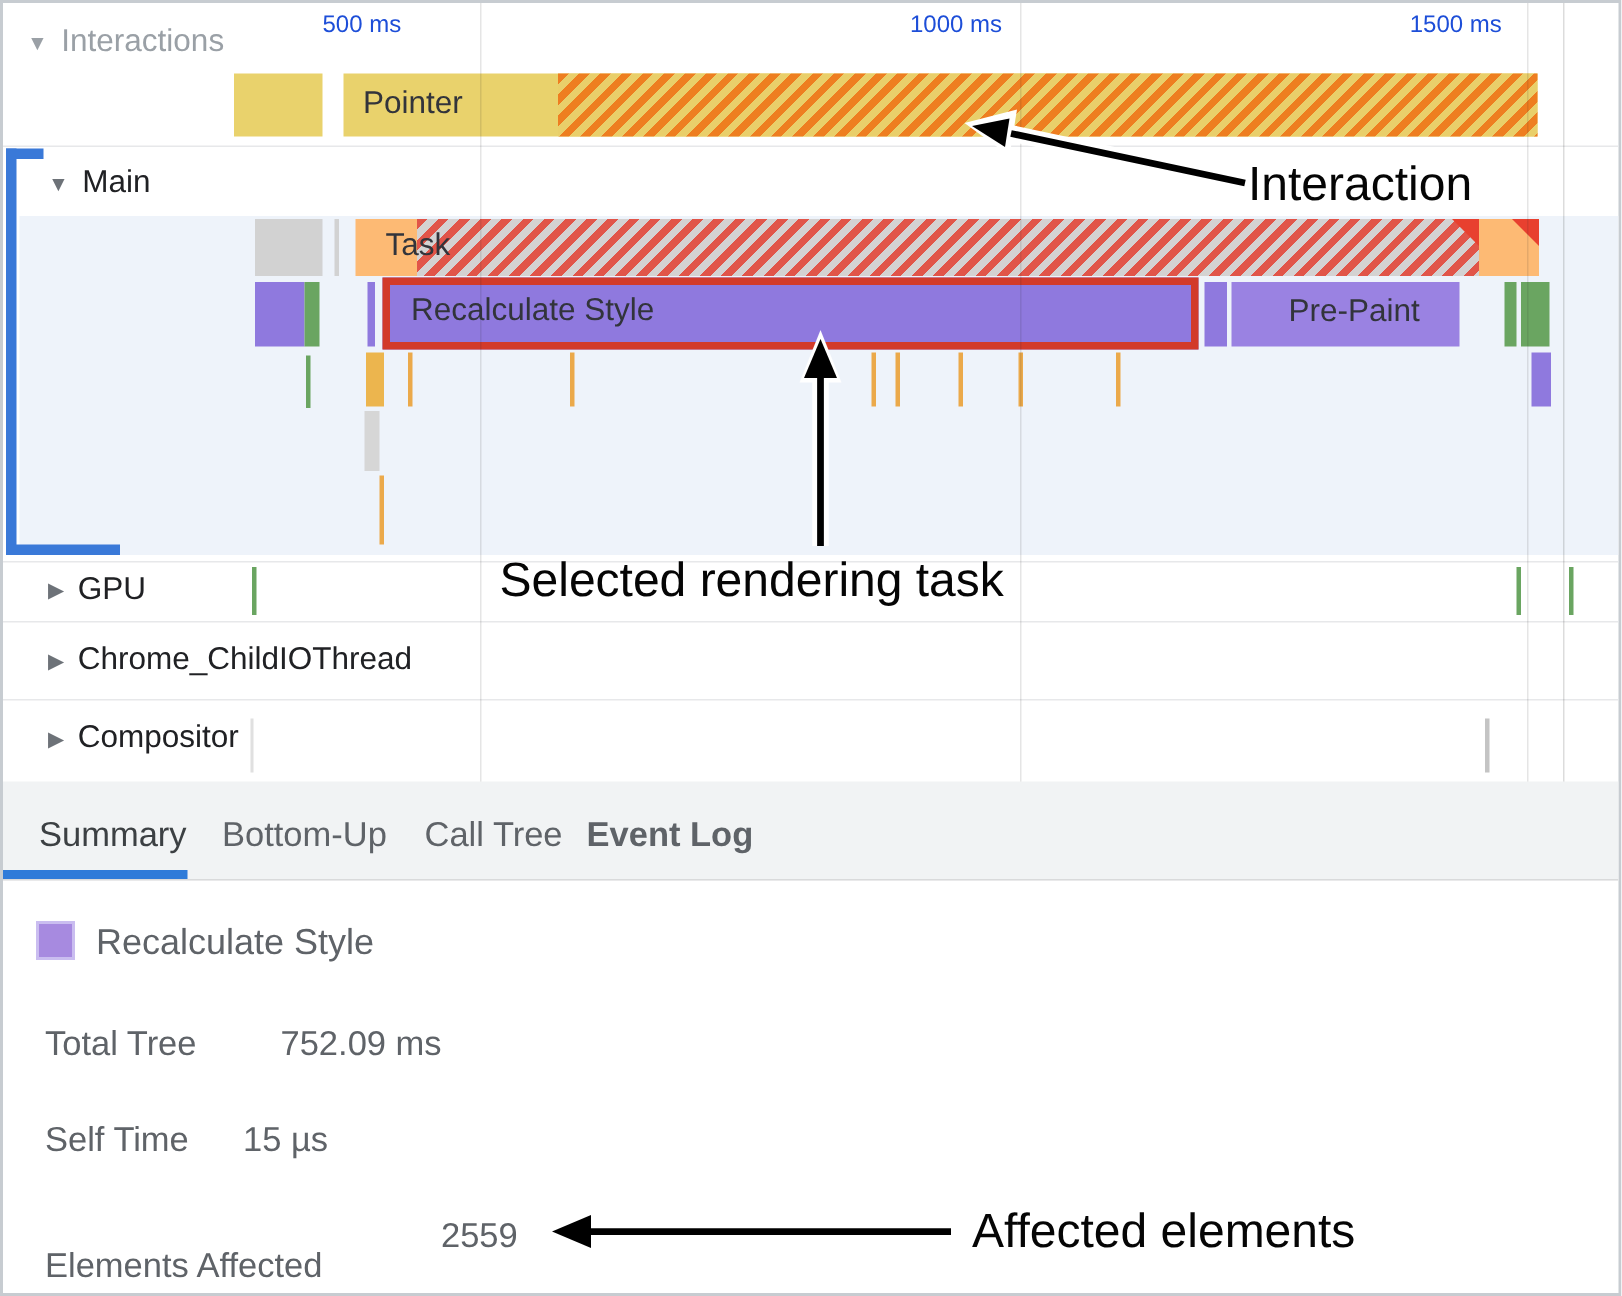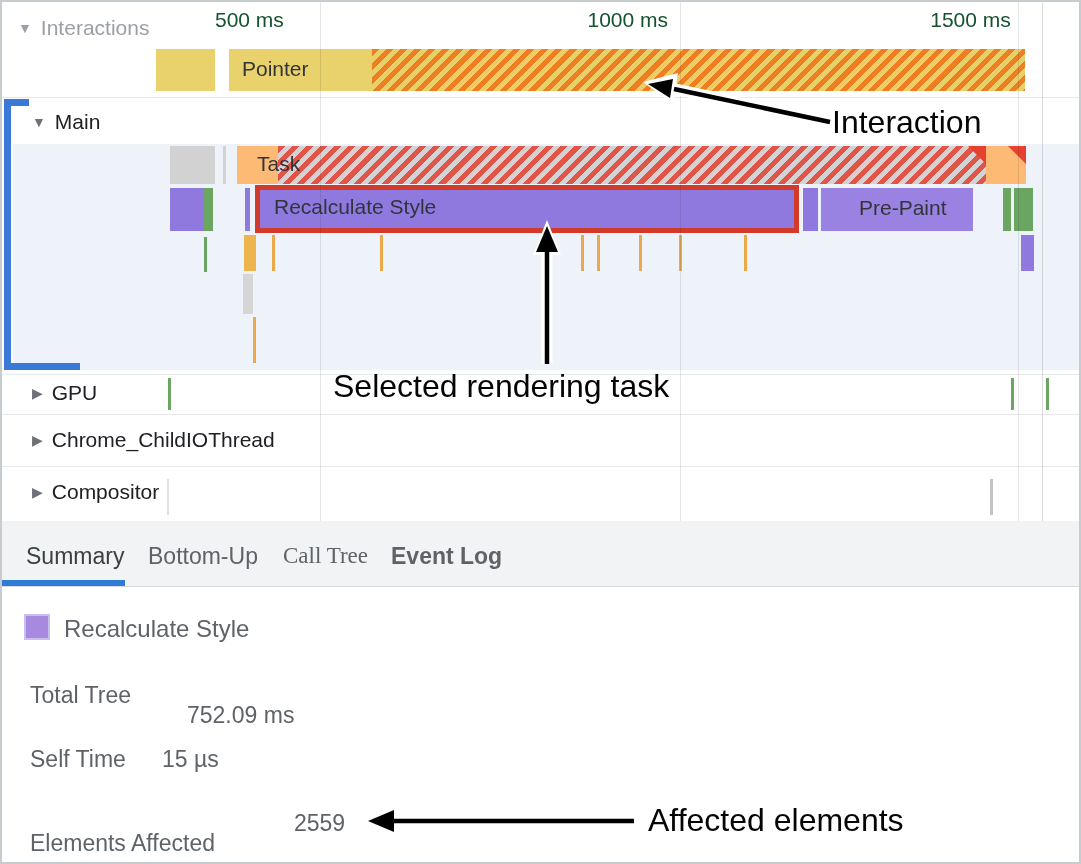--- a/index.html
+++ b/index.html
@@ -5,21 +5,21 @@
   html,body{margin:0;padding:0;background:#ffffff;}
   *{box-sizing:border-box;}
   .app{
     position:relative;width:1081px;height:864px;
     border:2px solid #c7ccd1;background:#fff;overflow:hidden;
     font-family:"Liberation Sans", sans-serif;
     -webkit-font-smoothing:antialiased;
   }
   .abs{position:absolute;}
   
-  .ruler-label{position:absolute;top:6px;font-size:21px;color:#14532d;white-space:nowrap;}
+  .ruler-label{position:absolute;top:6px;font-size:16px;color:#1d4ed8;white-space:nowrap;}
   
   .track-label{position:absolute;display:flex;align-items:center;gap:9px;font-size:21px;color:#202124;white-space:nowrap;cursor:default;}
   .tri{font-size:14px;color:#6d7278;line-height:1;}
   .track-label.dim, .track-label.dim .tri{color:#9aa0a6;}
   
   .bar{position:absolute;z-index:4;}
   .bar .lbl{font-size:21px;color:#32343b;white-space:nowrap;overflow:hidden;}
   .hatch-orange{background:repeating-linear-gradient(135deg,#ee7e20 0 5px,#e9cf6a 5px 10px);}
   .hatch-red{background:repeating-linear-gradient(135deg,#e15549 0 5px,#d4d2d2 5px 10px);}
   .corner-tri{position:absolute;top:0;width:18px;height:18px;background:#e8402f;clip-path:polygon(0 0,100% 0,100% 100%);}
@@ -131,30 +131,30 @@
   <div class="track-label" style="left:30px;top:478px;">
     <span class="tri">▶</span>
     <span>Compositor</span>
   </div>
   <div class="bar" style="left:165px;top:477px;width:2px;height:36px;background:#e0e0e0;"></div>
   <div class="bar" style="left:988px;top:477px;width:3px;height:36px;background:#c4c4c4;"></div>
 
   <div class="tabbar">
     <div class="tab active" style="left:24px;">Summary</div>
     <div class="tab" style="left:146px;">Bottom-Up</div>
-    <div class="tab" style="left:281px;font-family:Liberation Serif, serif;">Call Tree</div>
+    <div class="tab" style="left:281px;">Call Tree</div>
     <div class="tab" style="left:389px;font-weight:bold;">Event Log</div>
     <div class="tab-underline"></div>
   </div>
 
   <div class="sum-swatch"></div>
   <div class="sum-title">Recalculate Style</div>
 
   <div class="sum-label" style="left:28px;top:680px;">Total Tree</div>
-  <div class="sum-value" style="left:185px;top:680px;margin-top:20px;">752.09 ms</div>
+  <div class="sum-value" style="left:185px;top:680px;">752.09 ms</div>
 
   <div class="sum-label" style="left:28px;top:744px;">Self Time</div>
   <div class="sum-value" style="left:160px;top:744px;">15 µs</div>
 
   <div class="sum-label" style="left:28px;top:828px;">Elements Affected</div>
   <div class="sum-value" style="left:292px;top:808px;">2559</div>
 
   <div class="anno" style="left:830px;top:102px;">Interaction</div>
   <div class="anno" style="left:331px;top:366px;">Selected rendering task</div>
   <div class="anno" style="left:646px;top:800px;">Affected elements</div>

